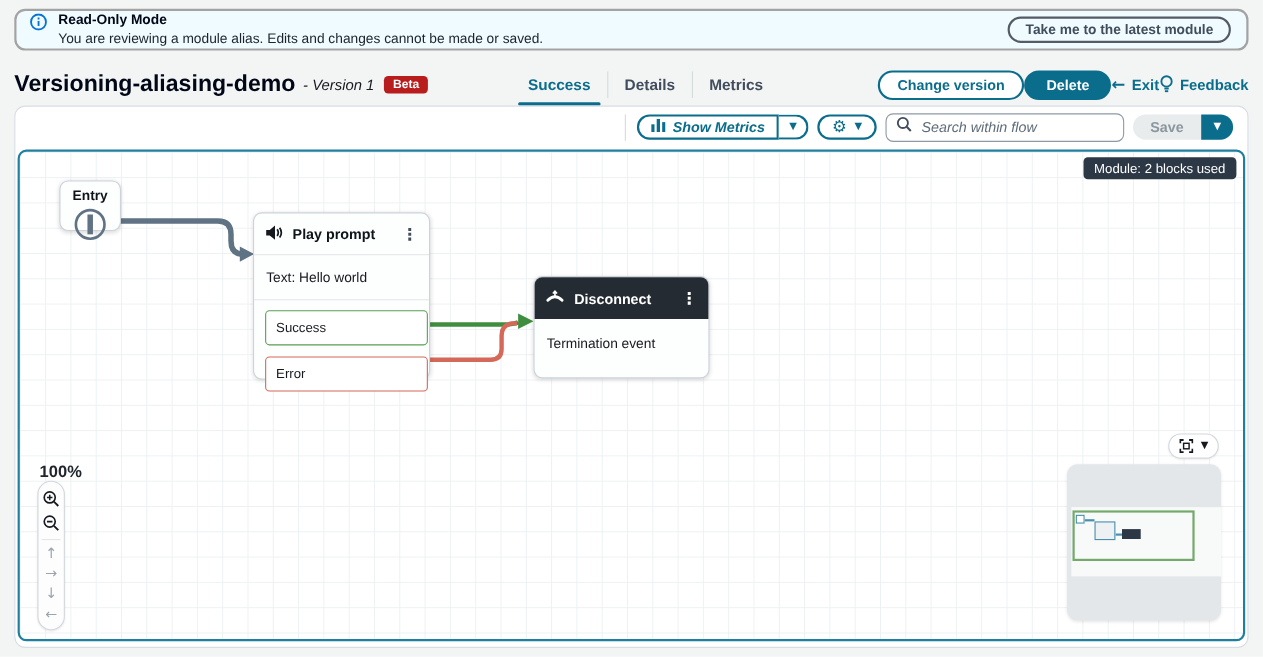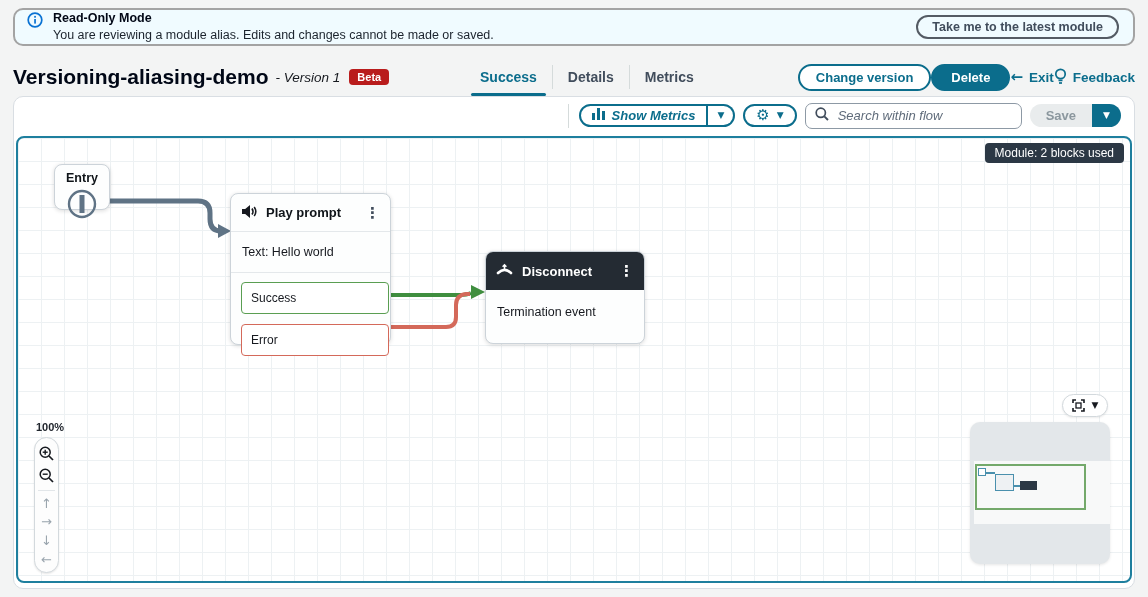--- a/index.html
+++ b/index.html
@@ -72,21 +72,21 @@
   .ports { padding:9px 0 0 10px; }
   .port { width:148px; height:32px; border-radius:4px; border:1.5px solid; background:#fff; display:flex; align-items:center; padding:0 9px; font-size:12px; margin-bottom:10px; cursor:pointer; }
   .port-success { border-color:#5a9e52; }
   .port-error { border-color:#d4695a; }
   .node-dc { left:467px; top:113px; width:160px; height:93px; }
   .node-header-dark { background:#242b33; color:#fff; border-radius:7px 7px 0 0; border-bottom:none; }
   .node-header-dark .kebab { color:#fff; }
   .node-dc .node-body { border-bottom:none; padding:15px 11px; }
   .module-badge { position:absolute; right:6px; top:5px; background:#2c3845; color:#fff; font-size:12px; font-weight:normal; padding:3px 10px; border-radius:4px; }
   
-  .zoom-label { position:absolute; left:18px; top:283px; font-size:11px; font-weight:bold; color:#21262e; }
+  .zoom-label { position:absolute; left:18px; top:283px; font-size:15px; font-weight:bold; color:#21262e; }
   .zoom-pill { position:absolute; left:16px; top:299px; width:25px; height:136px; background:#fdfdfd; border:1px solid #d3d9dd; border-radius:13px; box-shadow:0 1px 2px rgba(0,0,0,.10); display:flex; flex-direction:column; align-items:center; padding:5px 0 3px; }
   .zbtn { height:22px; display:flex; align-items:center; justify-content:center; cursor:pointer; width:100%; }
   .zoom-sep { width:17px; height:1px; background:#e2e6e9; margin:3px 0; }
   .pan { color:#99a4ad; font-family:"DejaVu Sans", sans-serif; font-size:13px; height:19px; }
   
   .mini-btn { position:absolute; right:22px; top:256px; width:46px; height:23px; background:#fff; border:1px solid #d3d9dd; border-radius:12px; display:flex; align-items:center; justify-content:center; gap:7px; cursor:pointer; box-shadow:0 1px 2px rgba(0,0,0,.08); }
   .minimap { position:absolute; right:20px; top:284px; width:140px; height:142px; background:#e3e7ea; border-radius:10px; overflow:hidden; box-shadow:0 1px 3px rgba(0,0,0,.10); }
   .mini-band { position:absolute; left:4px; right:0; top:39px; height:63px; background:#f8f9f9; }
   .mini-viewport { position:absolute; left:5px; top:42px; width:111px; height:46px; border:2px solid #74a96b; }
   .mini-sq-sm { position:absolute; left:8px; top:46px; width:8px; height:8px; border:1.5px solid #4a90ad; background:#fff; }

